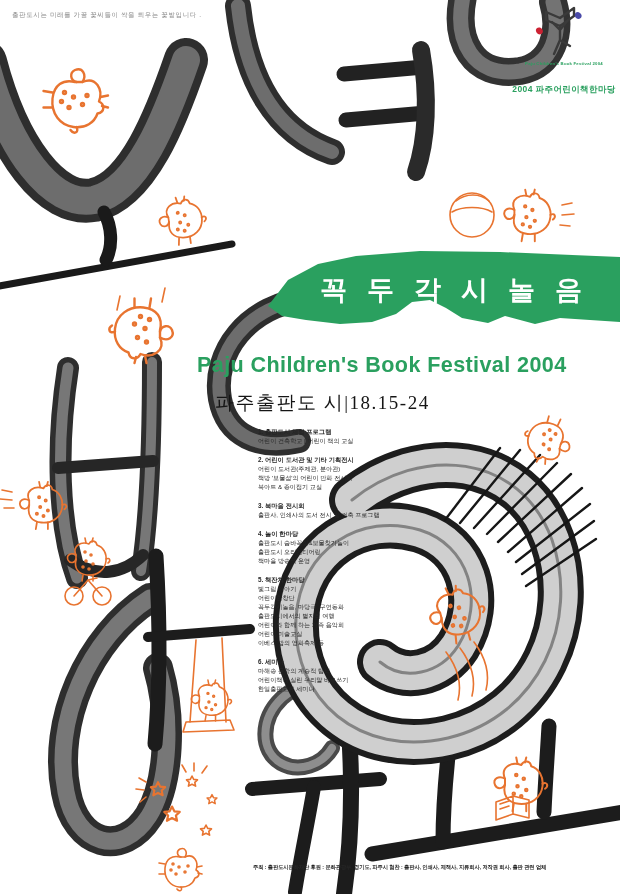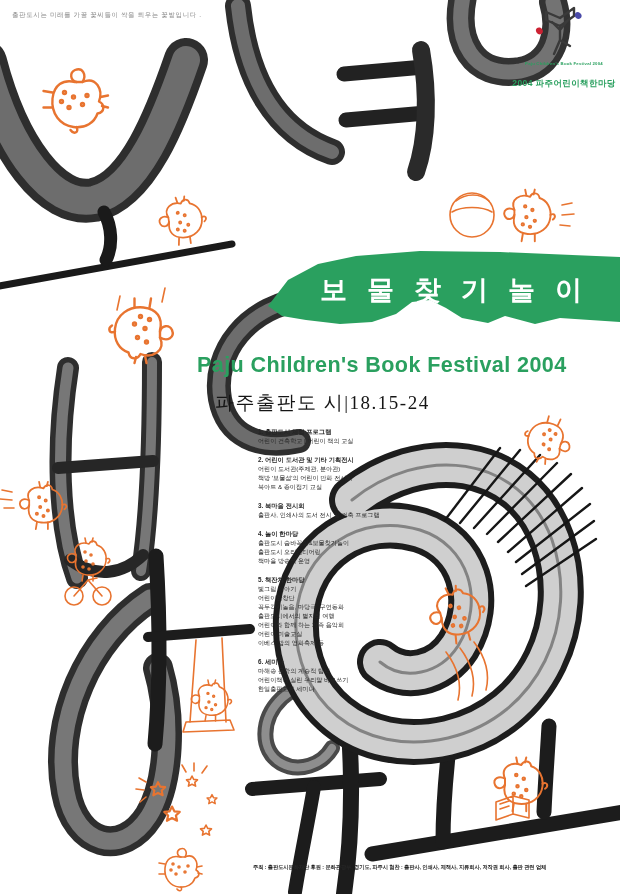--- a/index.html
+++ b/index.html
@@ -4,21 +4,21 @@
 <style>
   html,body{margin:0;padding:0;background:#777;}
   .poster{position:relative;width:620px;height:894px;background:#ffffff;overflow:hidden;
           font-family:"Liberation Sans","DejaVu Sans",sans-serif;}
   .art{position:absolute;left:0;top:0;width:620px;height:894px;z-index:1;}
   .txt{position:absolute;z-index:3;}
   .tagline{left:12px;top:11px;font-size:6.5px;letter-spacing:.6px;color:#8a8a8a;}
   .logo-wrap{left:512px;top:6px;width:104px;text-align:center;}
   .logo-svg{width:96px;height:54px;display:block;margin:0 auto;}
   .logo-en{font-size:4.3px;font-weight:bold;color:#2aa05f;letter-spacing:.2px;margin-top:1px;}
-  .logo-ko{font-size:8.5px;font-weight:bold;color:#2aa05f;letter-spacing:.4px;margin-top:12px;}
+  .logo-ko{font-size:8.5px;font-weight:bold;color:#2aa05f;letter-spacing:.4px;margin-top:18px;}
   .banner-text{left:282px;top:266px;width:338px;height:48px;display:flex;align-items:center;justify-content:center;
     color:#ffffff;font-size:27px;font-weight:bold;letter-spacing:20px;text-indent:20px;}
   .title-en{left:197px;top:352px;width:423px;font-size:22px;font-weight:bold;color:#2aa05f;letter-spacing:.4px;
     transform:scaleX(.98);transform-origin:left;white-space:nowrap;}
   .date-line{left:215px;top:390px;font-family:"Liberation Serif","DejaVu Serif",serif;font-size:19px;color:#151515;
     letter-spacing:1.5px;white-space:nowrap;}
   .program{left:258px;top:427px;width:225px;color:#262626;}
   .prog-section{margin-bottom:10px;}
   .prog-heading{font-size:6.3px;font-weight:bold;line-height:9px;}
   .prog-lines{font-size:6.1px;line-height:9px;white-space:pre-line;}
@@ -170,21 +170,21 @@
         <path d="M 30,14 L 44,20 L 58,10 M 30,14 L 30,6 L 44,12 L 58,2 L 58,10"></path>
         <path d="M 44,20 L 44,34 M 44,24 L 36,16 M 44,24 L 52,14 M 44,34 L 38,48 M 44,34 L 54,40"></path>
       </g>
       <path d="M 25,22 C 20,20 18,25 22,28 C 26,30 29,25 25,22 Z" fill="#cc2233"></path>
       <path d="M 64,7 C 60,4 57,9 60,12 C 64,15 68,10 64,7 Z" fill="#4a4aa8"></path>
     </svg>
     <div class="logo-en">Paju Children's Book Festival 2004</div>
     <div class="logo-ko">2004 파주어린이책한마당</div>
   </div>
 
-  <div class="txt banner-text">보물찾기놀이</div>
+  <div class="txt banner-text">꼭두각시놀음</div>
 
   <div class="txt title-en">Paju Children's Book Festival 2004</div>
 
   <div class="txt date-line">파주출판도 시|18.15-24</div>
 
   <div class="txt program">
     <div class="prog-section">
       <div class="prog-heading">1. 출판도시 체험 프로그램</div>
       <div class="prog-lines">어린이 건축학교 | 어린이 책의 교실</div>
     </div>

